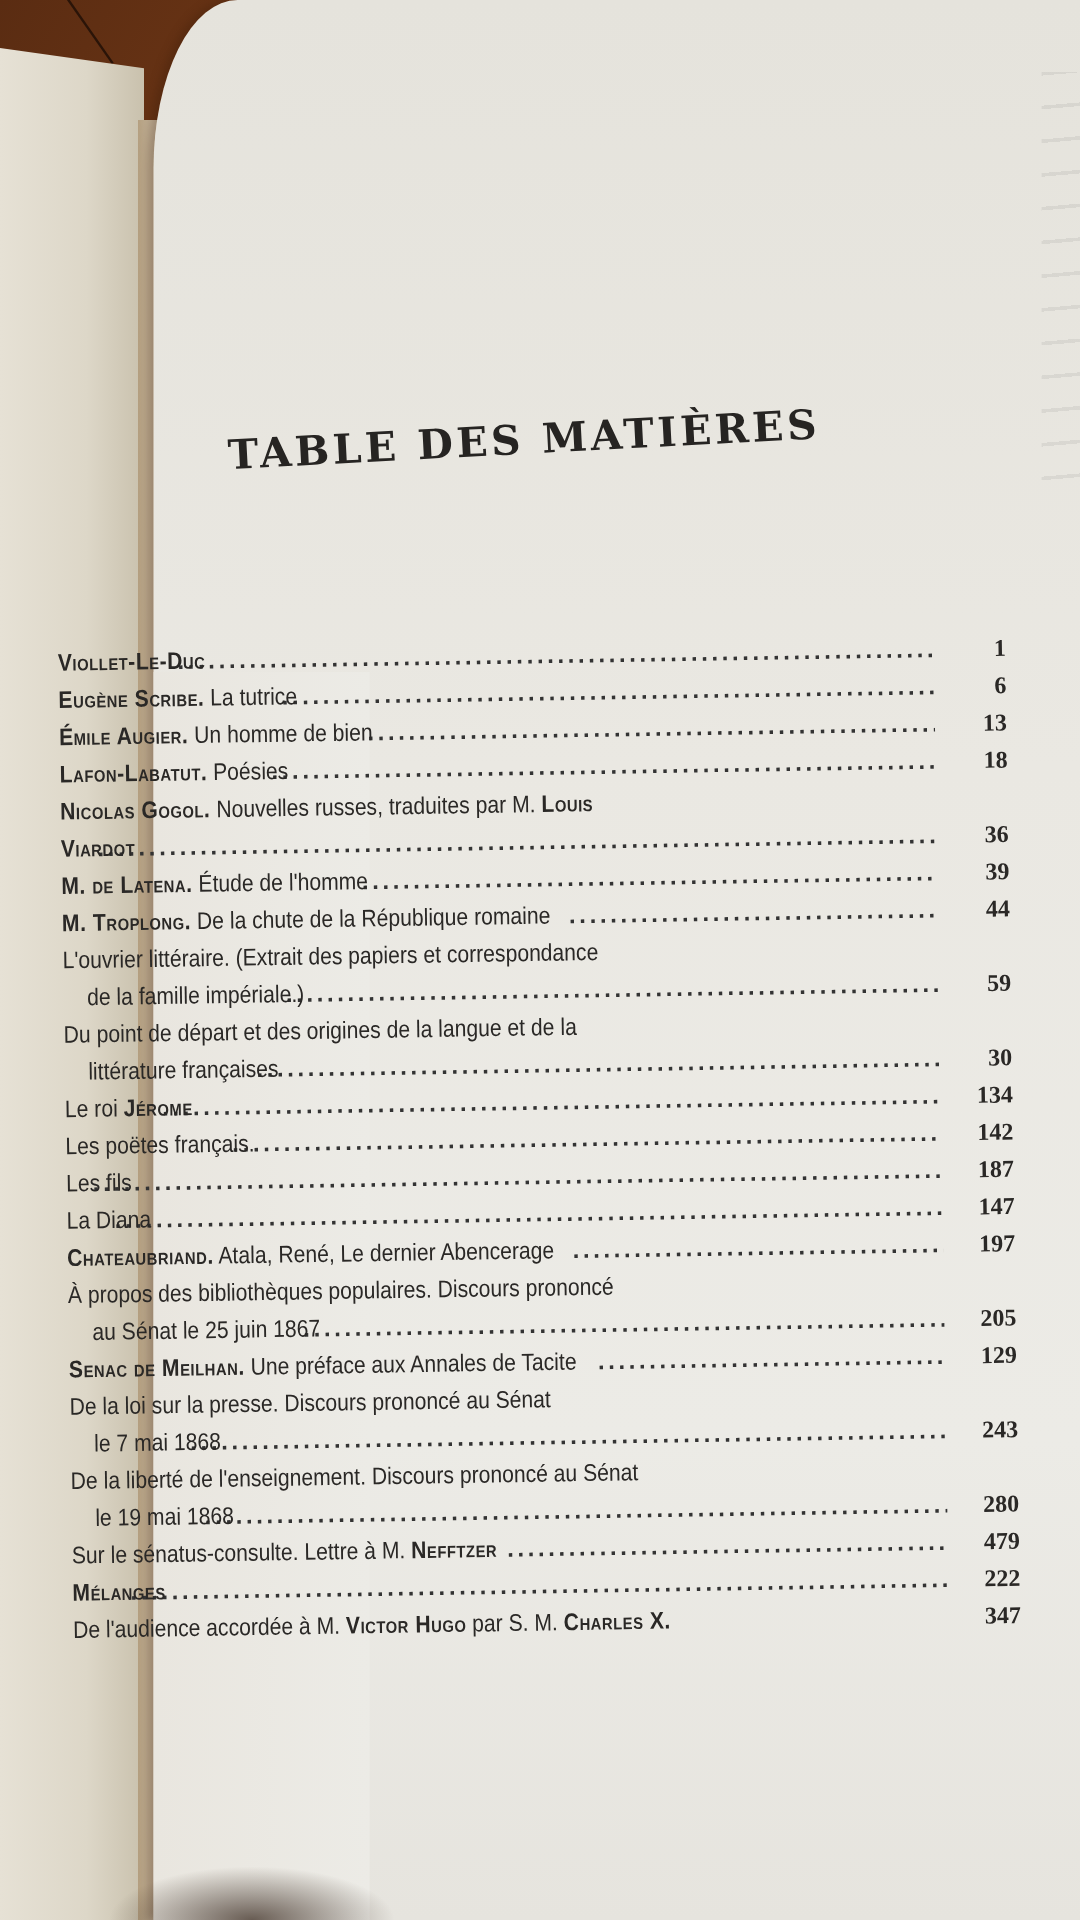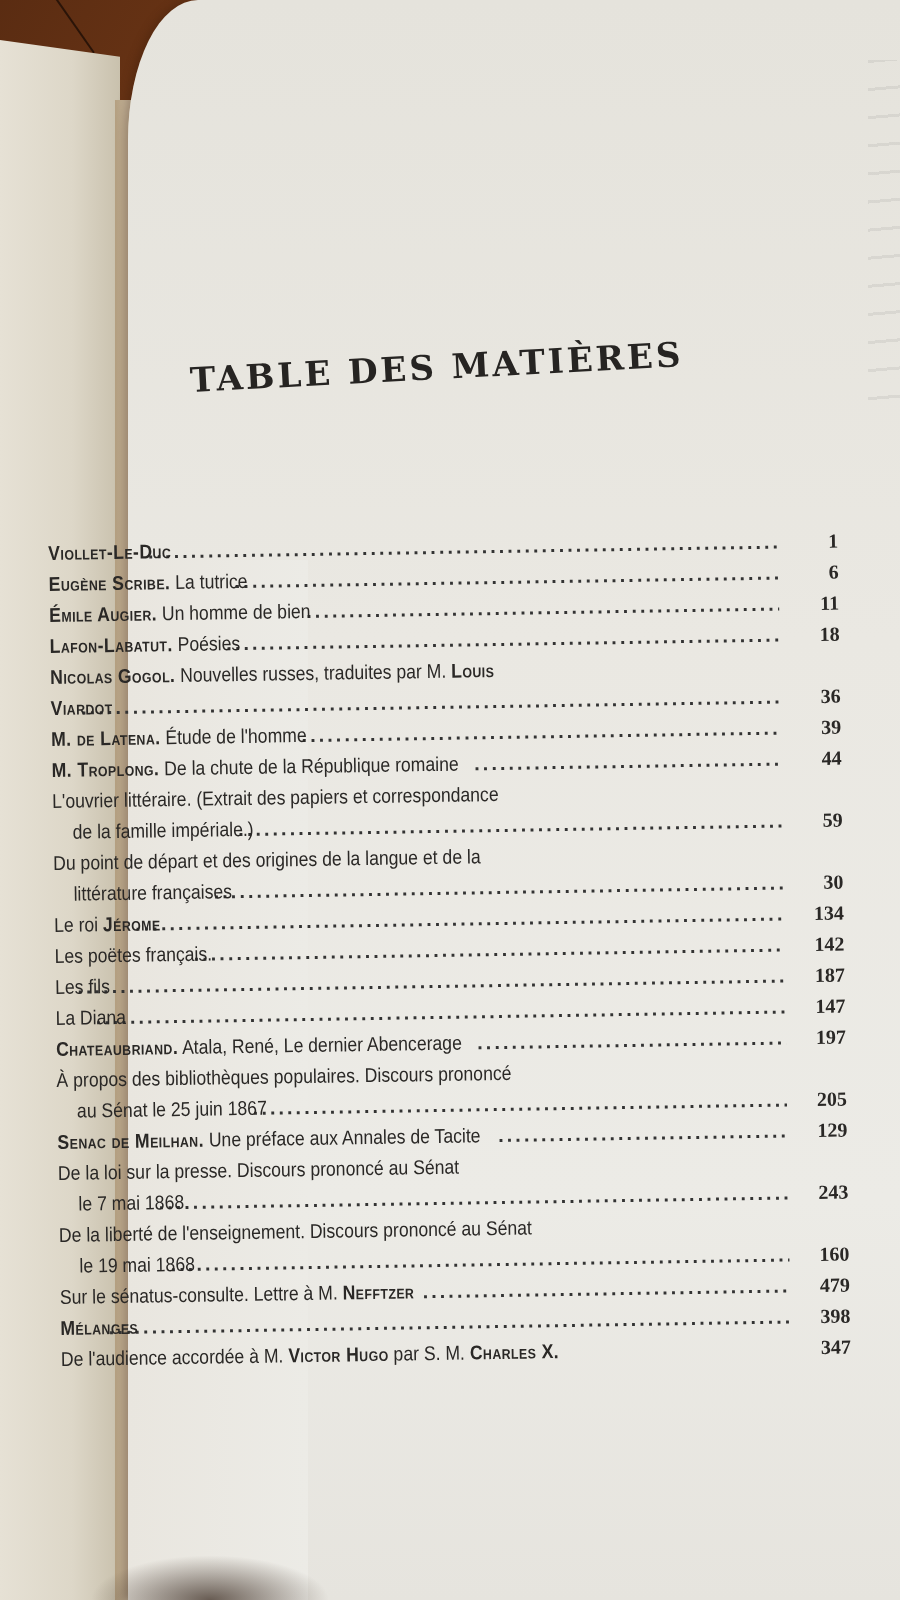--- a/index.html
+++ b/index.html
@@ -128,21 +128,21 @@
       <span class="toc-text"><span class="sc">Eugène Scribe.</span> <span>La tutrice</span></span>
       <span class="toc-dots"></span>
       <span class="toc-page">6</span>
     </div>
   </div>
 
   <div class="toc-entry">
     <div class="toc-line">
       <span class="toc-text"><span class="sc">Émile Augier.</span> <span>Un homme de bien</span></span>
       <span class="toc-dots"></span>
-      <span class="toc-page">11</span>
+      <span class="toc-page">13</span>
     </div>
   </div>
 
   <div class="toc-entry">
     <div class="toc-line">
       <span class="toc-text"><span class="sc">Lafon-Labatut.</span> <span>Poésies</span></span>
       <span class="toc-dots"></span>
       <span class="toc-page">18</span>
     </div>
   </div>
@@ -266,37 +266,37 @@
     </div>
   </div>
 
   <div class="toc-entry">
     <div class="toc-line">
       <span class="toc-text">De la liberté de l'enseignement. Discours prononcé au Sénat</span>
     </div>
     <div class="toc-line cont">
       <span class="toc-text">le 19 mai 1868</span>
       <span class="toc-dots"></span>
-      <span class="toc-page">160</span>
+      <span class="toc-page">280</span>
     </div>
   </div>
 
   <div class="toc-entry">
     <div class="toc-line">
       <span class="toc-text">Sur le sénatus-consulte. Lettre à M. <span class="sc">Nefftzer</span></span>
       <span class="toc-dots"></span>
       <span class="toc-page">479</span>
     </div>
   </div>
 
   <div class="toc-entry">
     <div class="toc-line">
       <span class="toc-text"><span class="sc">Mélanges</span></span>
       <span class="toc-dots"></span>
-      <span class="toc-page">398</span>
+      <span class="toc-page">222</span>
     </div>
   </div>
 
   <div class="toc-entry">
     <div class="toc-line">
       <span class="toc-text">De l'audience accordée à M. <span class="sc">Victor Hugo</span> par S. M. <span class="sc">Charles X.</span></span>
       <span class="toc-page" style="margin-left:auto;font-family:Liberation Serif, serif;">347</span>
     </div>
   </div>
 

